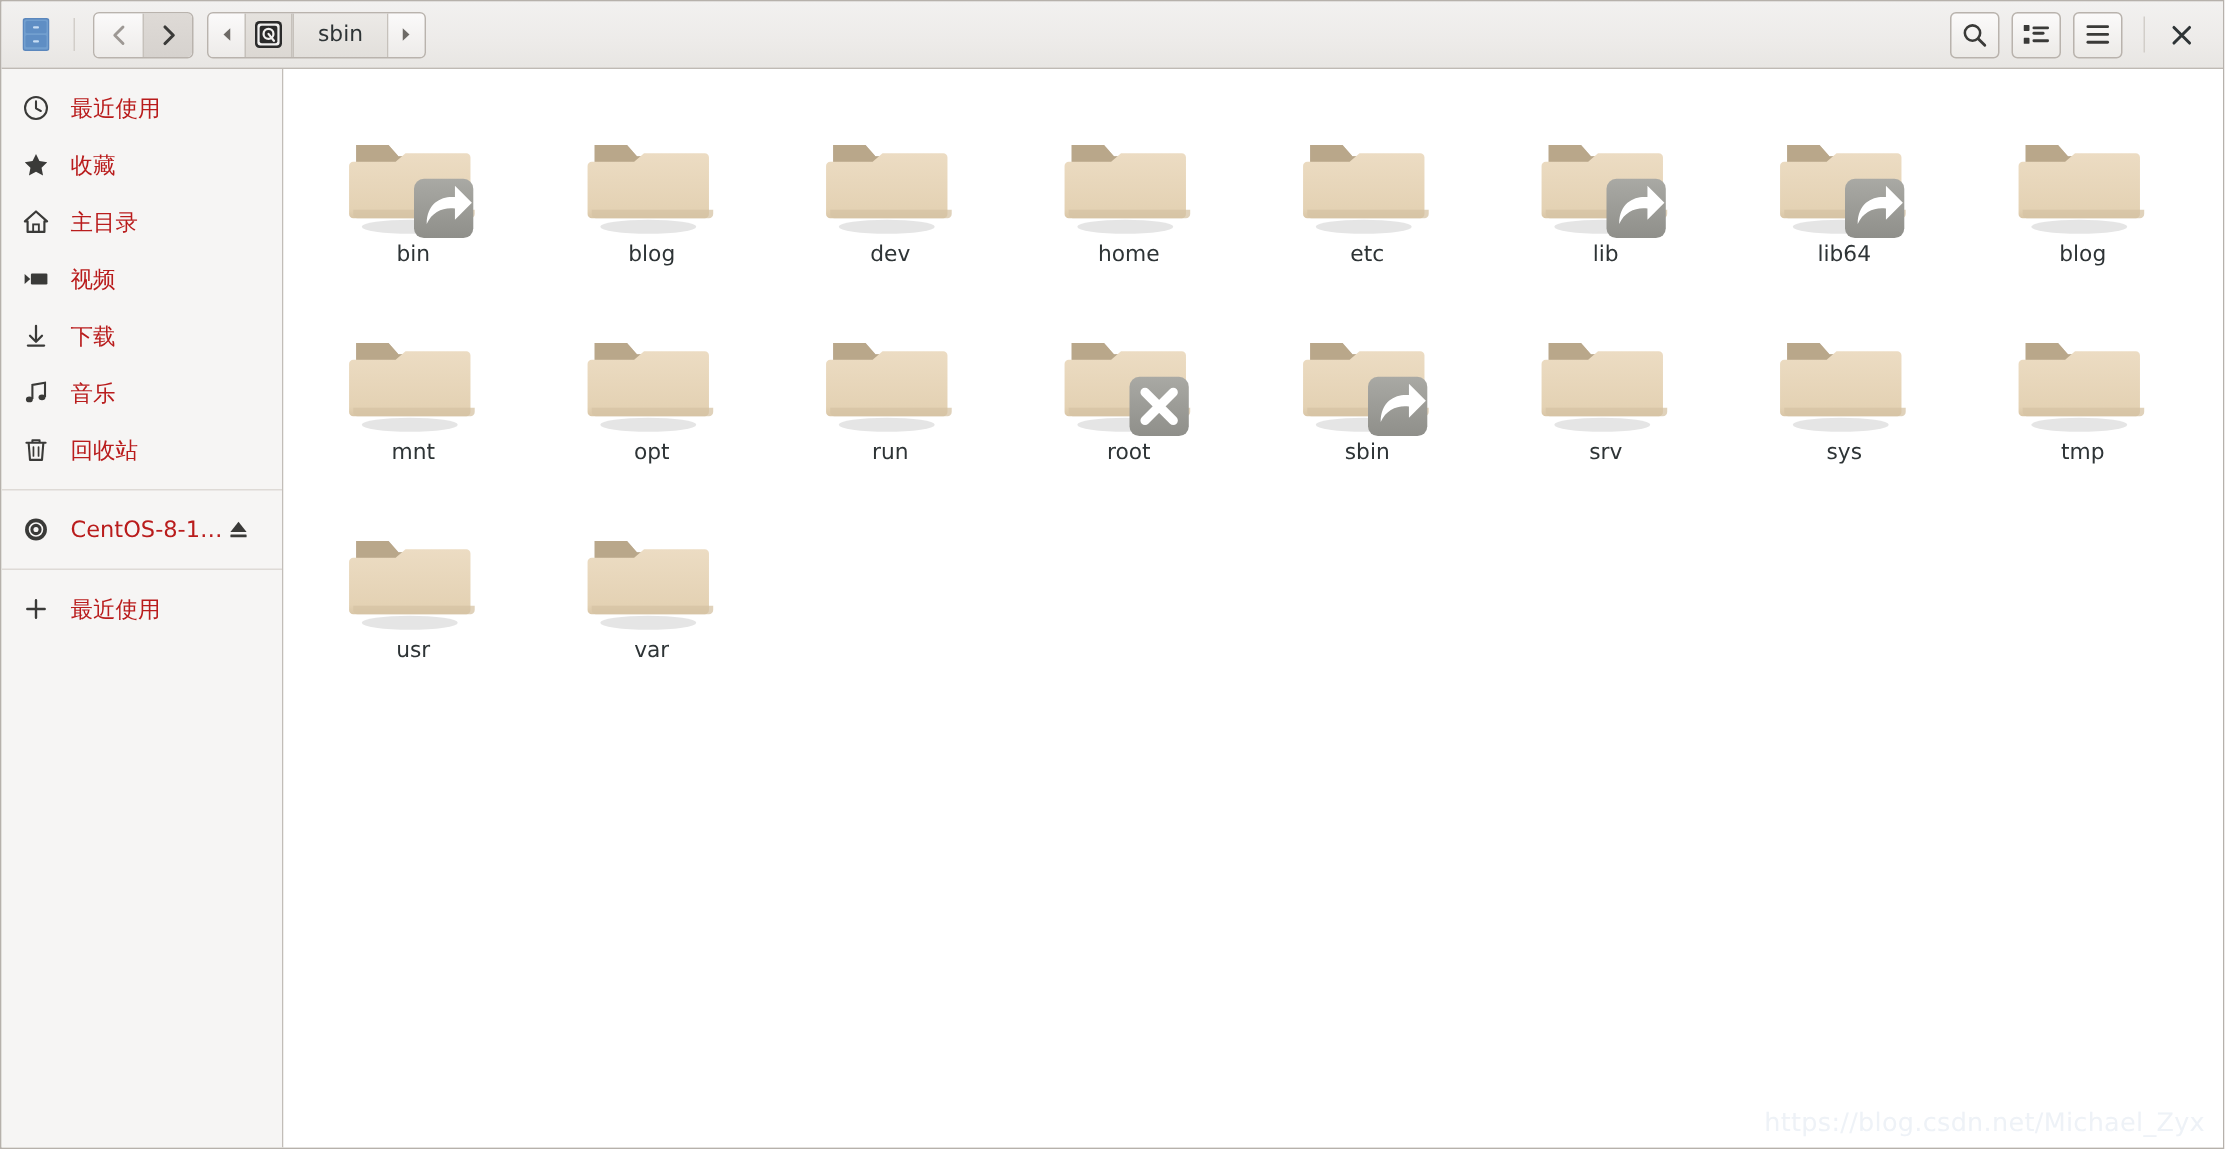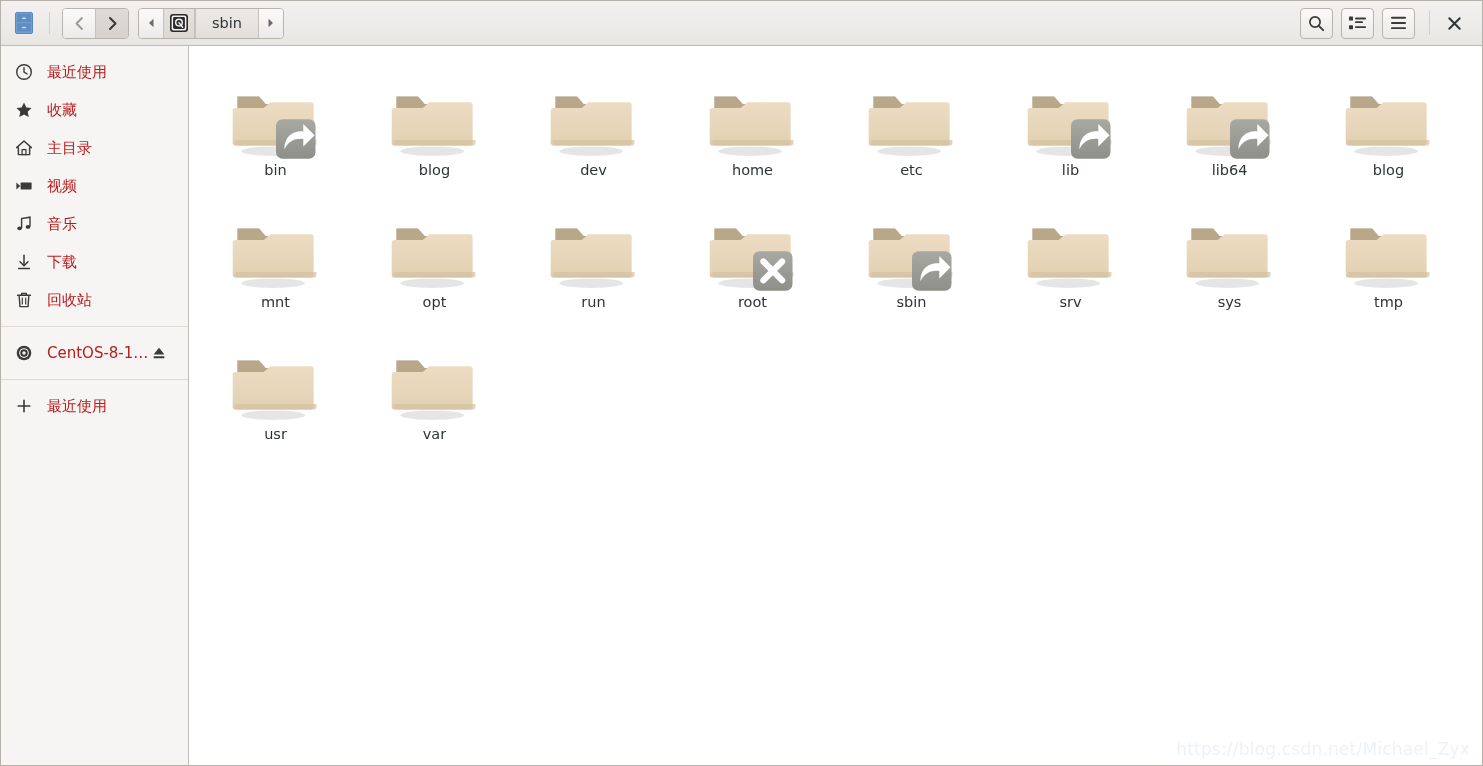--- a/index.html
+++ b/index.html
@@ -382,37 +382,37 @@
           </svg>
         </span>
         <span class="side-label">视频</span>
       </div>
 
 
 
       <div class="side-item">
         <span class="side-ico">
           <svg width="18" height="18" viewBox="0 0 18 18">
+            <path d="M9 2.2 L9 12.4" stroke="#3a3a38" stroke-width="1.5" stroke-linecap="round"></path>
+            <path d="M5 8.8 L9 12.8 L13 8.8" fill="none" stroke="#3a3a38" stroke-width="1.5" stroke-linecap="round" stroke-linejoin="round"></path>
+            <path d="M3.6 15.4 L14.4 15.4" stroke="#3a3a38" stroke-width="1.5" stroke-linecap="round"></path>
+          </svg>
+        </span>
+        <span class="side-label">下载</span>
+      </div>
+
+      <div class="side-item">
+        <span class="side-ico">
+          <svg width="18" height="18" viewBox="0 0 18 18">
             <path d="M6.6 13 V3.6 L15 2.2 V11.6" fill="none" stroke="#3a3a38" stroke-width="1.4"></path>
             <ellipse cx="4.6" cy="13.3" rx="2.3" ry="1.9" fill="#3a3a38"></ellipse>
             <ellipse cx="13" cy="11.9" rx="2.3" ry="1.9" fill="#3a3a38"></ellipse>
           </svg>
         </span>
         <span class="side-label">音乐</span>
-      </div>
-
-      <div class="side-item">
-        <span class="side-ico">
-          <svg width="18" height="18" viewBox="0 0 18 18">
-            <path d="M9 2.2 L9 12.4" stroke="#3a3a38" stroke-width="1.5" stroke-linecap="round"></path>
-            <path d="M5 8.8 L9 12.8 L13 8.8" fill="none" stroke="#3a3a38" stroke-width="1.5" stroke-linecap="round" stroke-linejoin="round"></path>
-            <path d="M3.6 15.4 L14.4 15.4" stroke="#3a3a38" stroke-width="1.5" stroke-linecap="round"></path>
-          </svg>
-        </span>
-        <span class="side-label">下载</span>
       </div>
 
       <div class="side-item">
         <span class="side-ico">
           <svg width="18" height="18" viewBox="0 0 18 18">
             <path d="M2.6 4.2 h12.8" stroke="#3a3a38" stroke-width="1.4" stroke-linecap="round"></path>
             <path d="M6.6 4.2 v-1.7 h4.8 v1.7" fill="none" stroke="#3a3a38" stroke-width="1.35" stroke-linejoin="round"></path>
             <path d="M4.1 4.2 L5 15.6 h8 L13.9 4.2" fill="none" stroke="#3a3a38" stroke-width="1.4" stroke-linejoin="round"></path>
             <path d="M7.3 7 v6 M10.7 7 v6" stroke="#3a3a38" stroke-width="1.15" stroke-linecap="round"></path>
           </svg>

